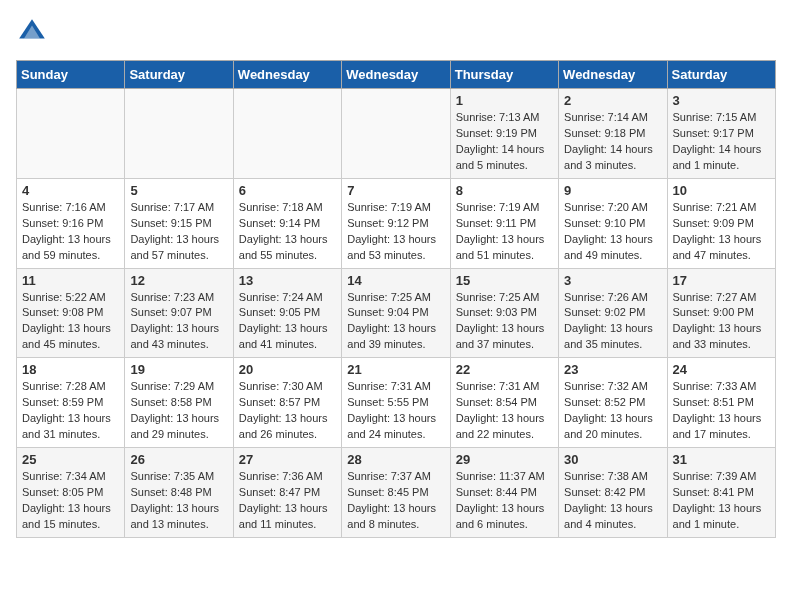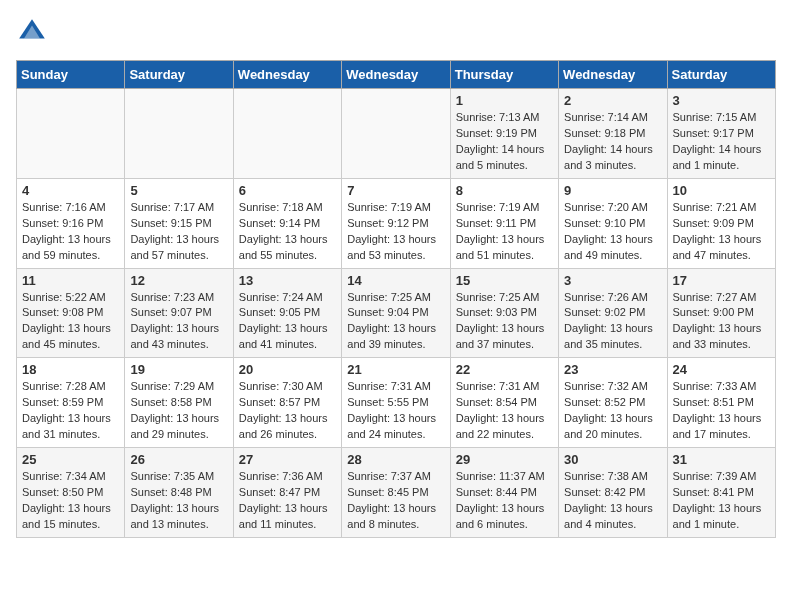--- a/index.html
+++ b/index.html
@@ -309,21 +309,21 @@
           <div class="day-info">Sunrise: 7:33 AM
 Sunset: 8:51 PM
 Daylight: 13 hours
 and 17 minutes.</div>
         </td>
       </tr>
       <tr>
         <td>
           <span class="day-number">25</span>
           <div class="day-info">Sunrise: 7:34 AM
-Sunset: 8:50 PM
+Sunset: 8:05 PM
 Daylight: 13 hours
 and 15 minutes.</div>
         </td>
         <td>
           <span class="day-number">26</span>
           <div class="day-info">Sunrise: 7:35 AM
 Sunset: 8:48 PM
 Daylight: 13 hours
 and 13 minutes.</div>
         </td>

